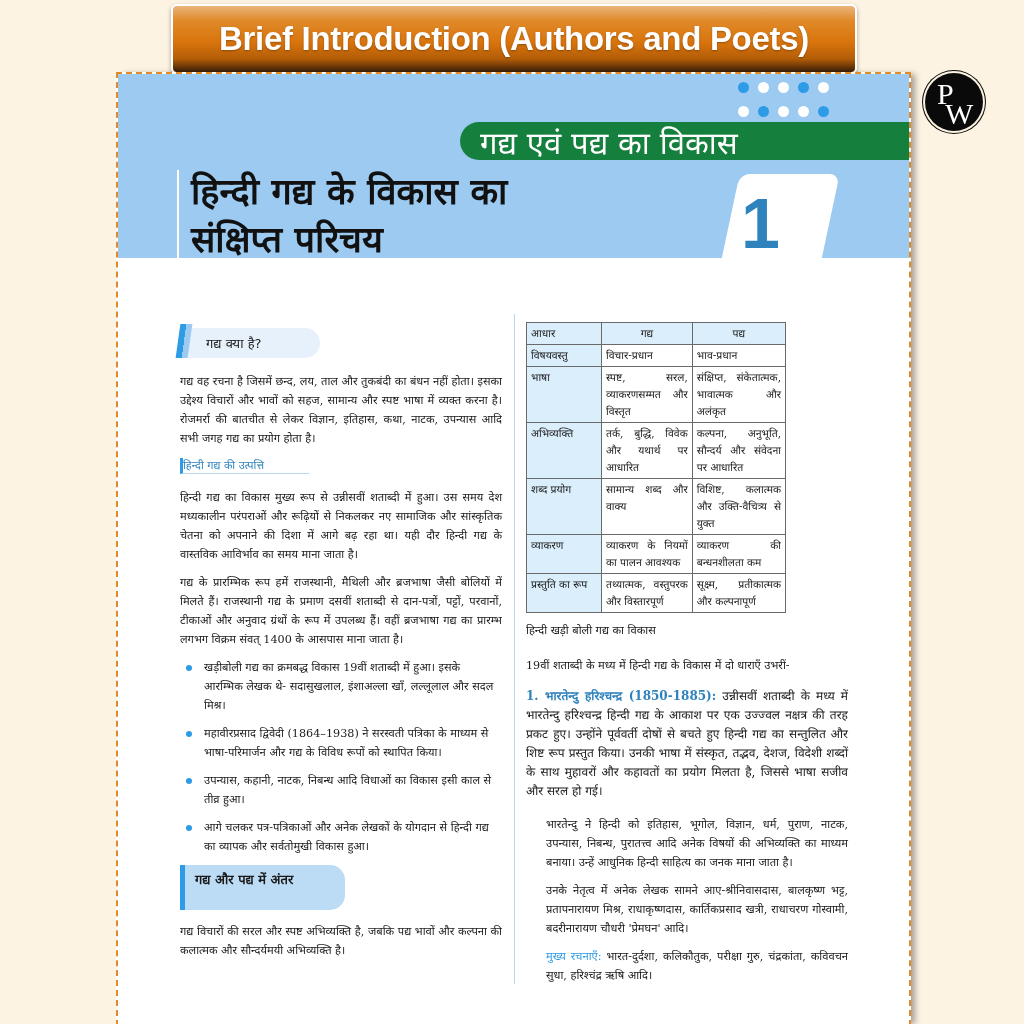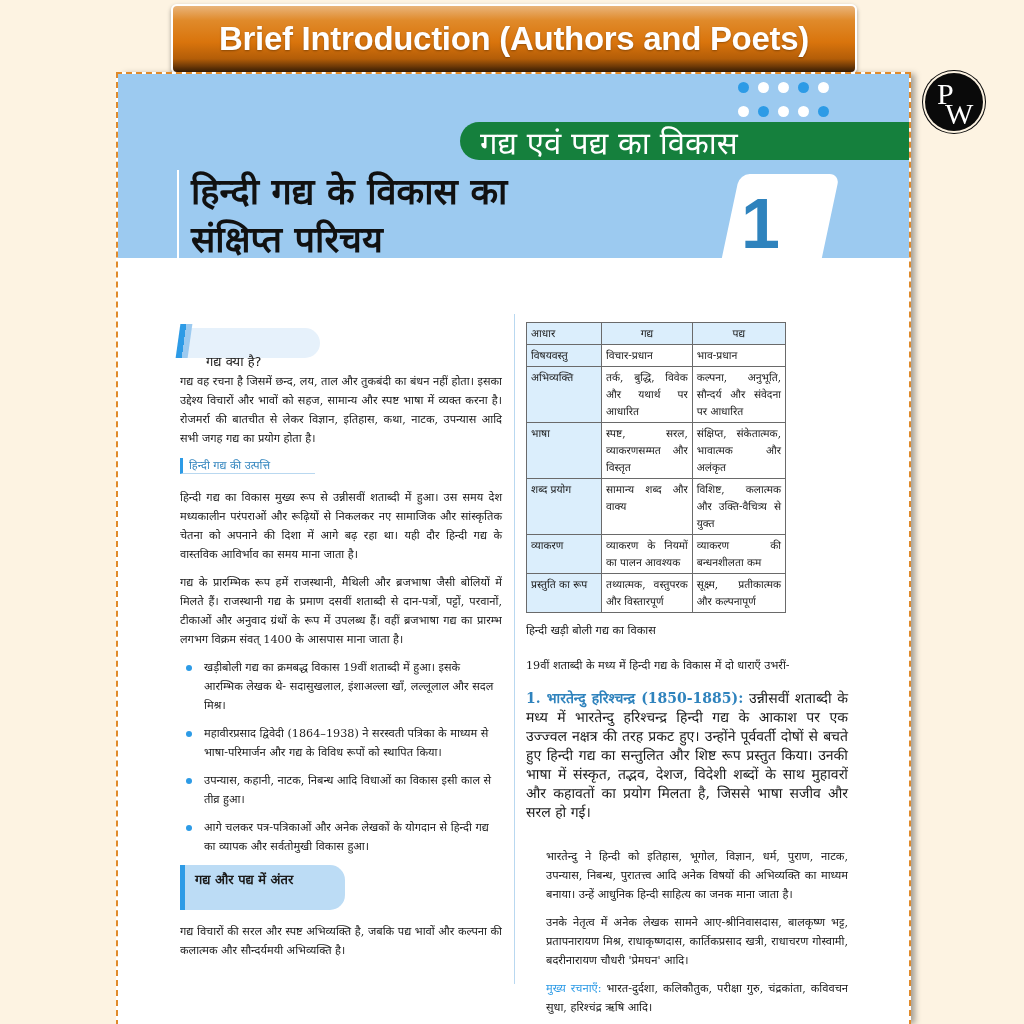--- a/index.html
+++ b/index.html
@@ -75,42 +75,42 @@
   .body-text { font-size:11.2px; line-height:19px; text-align:justify; margin:0 0 9px 0; }
   .hd-box {
     position:relative; height:30px; width:140px; margin:0 0 14px 0;
     background:#e6f1fb; border-radius:0 15px 15px 0;
   }
   .hd-box .tab {
     position:absolute; left:-2px; top:-4px; width:12px; height:34px;
     background:linear-gradient(to right, #2d9be6 50%, #9ccaf0 50%); transform:skewX(-8deg);
   }
   .hd-box .lbl {
-    position:absolute; left:26px; top:24px; font-family:"DejaVu Sans", sans-serif; font-size:13px;
+    position:absolute; left:26px; top:6px; font-family:"DejaVu Sans", sans-serif; font-size:13px;
   }
   .sub-hd {
-    border-left:3px solid #2d9be6; padding-left:6px; font-size:11px; color:#2f83bd;
+    border-left:3px solid #2d9be6; font-size:11px; color:#2f83bd;
     width:126px; border-bottom:1px solid #b9d8f0; margin:10px 0 14px 0; line-height:15px;
   }
   .bullets { list-style:none; margin:0; padding:0; }
   .bullets li { position:relative; padding-left:24px; font-size:11.2px; line-height:19px; margin-bottom:9px; }
   .bullets li::before {
     content:""; position:absolute; left:6px; top:7px; width:6px; height:6px; border-radius:50%; background:#2d9be6;
   }
   .hd-big {
     position:relative; height:45px; width:160px; margin:0 0 12px 0;
     background:#bcdcf5; border-radius:0 15px 15px 0; border-left:5px solid #2d9be6;
   }
   .hd-big .lbl { position:absolute; left:10px; top:5px; font-family:"DejaVu Sans", sans-serif; font-weight:bold; font-size:13px; }
   table.cmp { border-collapse:collapse; width:260px; font-size:10.5px; margin-bottom:8px; }
   table.cmp td, table.cmp th { border:1px solid #6a6a6a; padding:2px 4px; line-height:17px; vertical-align:top; text-align:justify; }
   table.cmp th { background:#dbeefc; font-weight:normal; }
   table.cmp th.c { text-align:center; }
   table.cmp td.k { background:#dbeefc; width:66px; }
-  .num-item { font-size:14px; line-height:19px; text-align:justify; margin-bottom:25px; padding-left:0; }
+  .num-item { font-size:12px; line-height:19px; text-align:justify; margin-bottom:14px; padding-left:0; }
   .num-item .lead { color:#2f83bd; font-weight:bold; }
   .indent { padding-left:20px; }
   .accent { color:#2d9be6; }
 </style>
 </head>
 <body>
 
 <div class="banner">
   <span>Brief Introduction (Authors and Poets)</span>
 </div>
@@ -177,28 +177,28 @@
         <th style="text-align:left">आधार</th>
         <th class="c">गद्य</th>
         <th class="c">पद्य</th>
       </tr>
       <tr>
         <td class="k">विषयवस्तु</td>
         <td>विचार-प्रधान</td>
         <td>भाव-प्रधान</td>
       </tr>
       <tr>
+        <td class="k">भाषा</td>
+        <td>स्पष्ट, सरल, व्याकरणसम्मत और विस्तृत</td>
+        <td>संक्षिप्त, संकेतात्मक, भावात्मक और अलंकृत</td>
+      </tr>
+      <tr>
         <td class="k">अभिव्यक्ति</td>
         <td>तर्क, बुद्धि, विवेक और यथार्थ पर आधारित</td>
         <td>कल्पना, अनुभूति, सौन्दर्य और संवेदना पर आधारित</td>
-      </tr>
-      <tr>
-        <td class="k">भाषा</td>
-        <td>स्पष्ट, सरल, व्याकरणसम्मत और विस्तृत</td>
-        <td>संक्षिप्त, संकेतात्मक, भावात्मक और अलंकृत</td>
       </tr>
       <tr>
         <td class="k">शब्द प्रयोग</td>
         <td>सामान्य शब्द और वाक्य</td>
         <td>विशिष्ट, कलात्मक और उक्ति-वैचित्र्य से युक्त</td>
       </tr>
       <tr>
         <td class="k">व्याकरण</td>
         <td>व्याकरण के नियमों का पालन आवश्यक</td>
         <td>व्याकरण की बन्धनशीलता कम</td>

